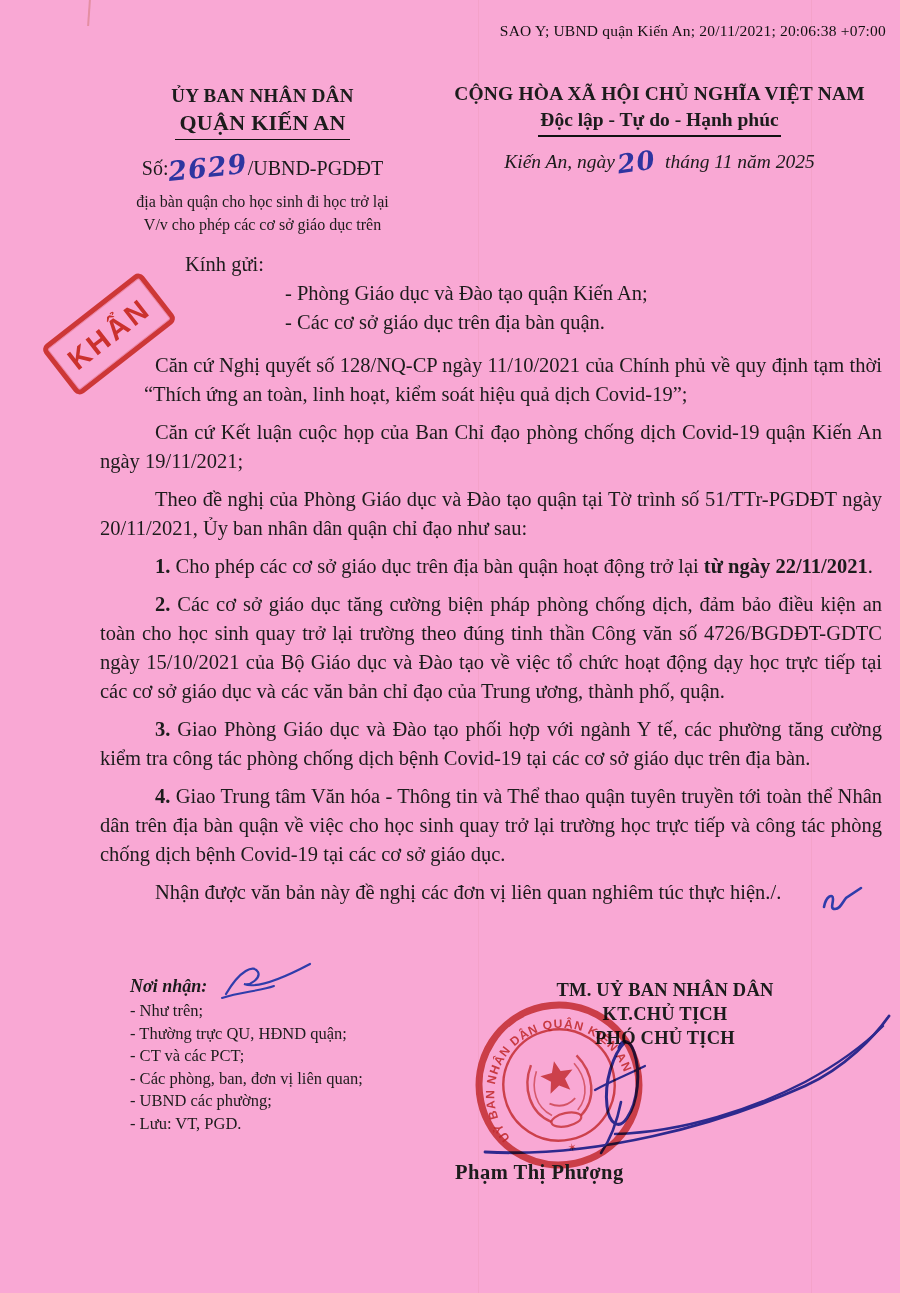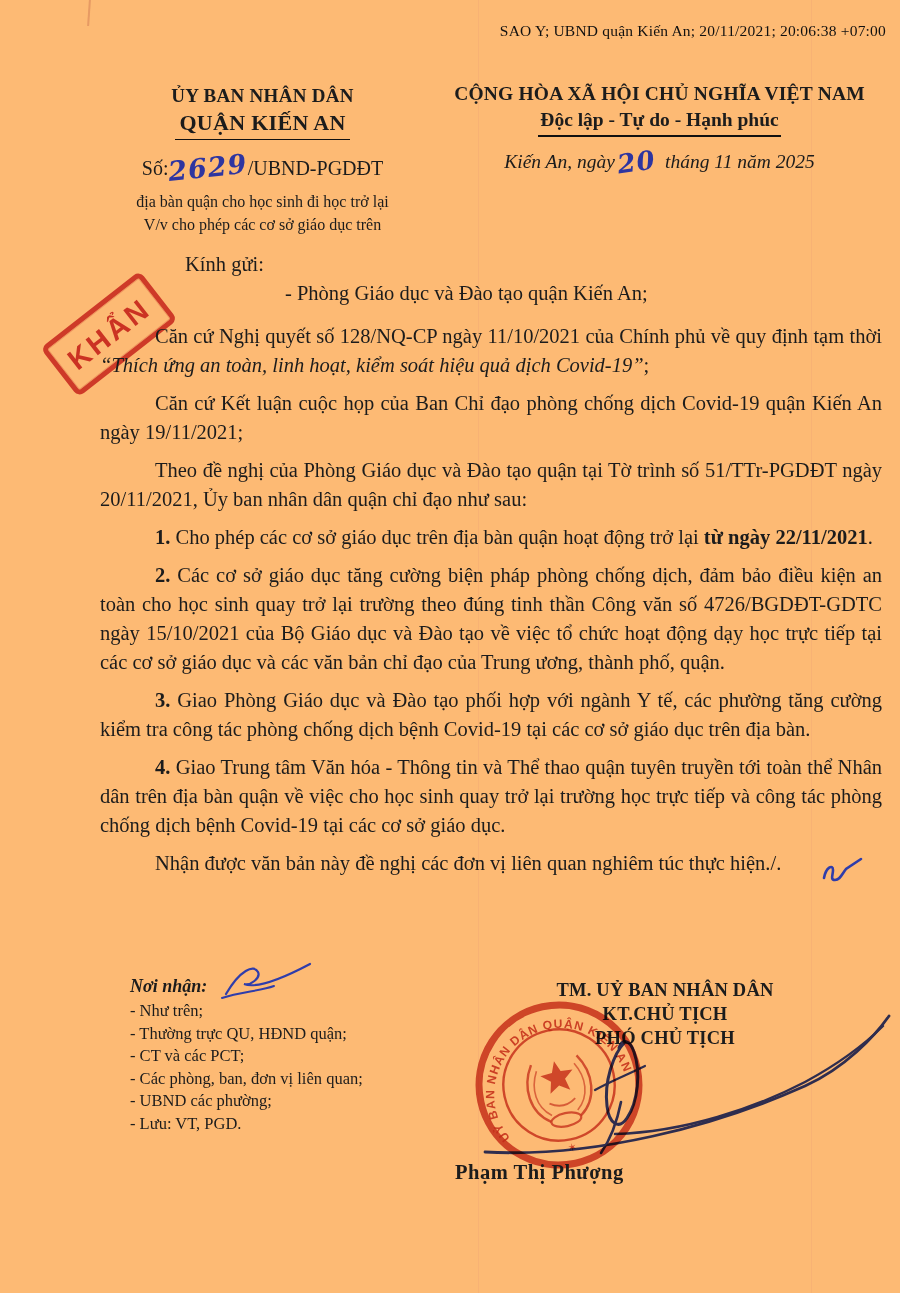--- a/index.html
+++ b/index.html
@@ -1,17 +1,17 @@
 <!DOCTYPE html>
 <html><head>
 <meta charset="utf-8">
 <style>
   html,body{margin:0;padding:0;background:#e8e8e8;}
   .page{
-    position:relative;width:900px;height:1293px;background:#fdba74;
+    position:relative;width:900px;height:1293px;background:#f9a8d4;
     font-family:"Liberation Serif", serif;color:#1c1c1c;overflow:hidden;
     margin:0 auto;
   }
   .crease{position:absolute;top:0;height:1293px;width:1px;background:rgba(215,120,120,.12);}
   .edge-tick{position:absolute;left:88px;top:0;width:2px;height:26px;background:rgba(190,95,70,.35);transform:rotate(4deg);}
 
   .certify{position:absolute;top:22px;right:14px;font-size:15.5px;letter-spacing:.2px;color:#111;}
 
   .hdr-left{position:absolute;top:85px;left:95px;width:335px;text-align:center;}
   .hdr-left .org-parent{font-size:19px;font-weight:bold;letter-spacing:.3px;}
@@ -38,21 +38,21 @@
     font-family:"Liberation Sans",sans-serif;box-shadow:0 0 0 1px rgba(197,35,27,.25) inset;
   }
 
   .doc-body{position:absolute;top:250px;left:100px;width:782px;font-size:20.5px;line-height:29px;}
   .kinhgui{margin-left:85px;}
   .rcpt{margin-left:185px;}
   .par{text-align:justify;text-indent:55px;margin:9px 0 0 0;}
   .par.first{margin-top:14px;}
   .num{font-weight:bold;}
   .b{font-weight:bold;}
-  .i{font-style:italic;}
+  .i{margin-left:44px;}
   .closing-wrap{position:relative;}
   .closing-mark{position:absolute;right:18px;bottom:-8px;}
 
   .foot-left{position:absolute;top:976px;left:130px;width:330px;}
   .noinhan{font-size:18px;font-weight:bold;font-style:italic;position:relative;}
   .noinhan-scribble{position:absolute;left:88px;top:-18px;}
   .foot-list{font-size:16.5px;line-height:22.5px;margin-top:3px;}
 
   .foot-right{position:absolute;top:978px;left:455px;width:420px;text-align:center;}
   .foot-right .sig-line{font-size:18.5px;font-weight:bold;line-height:24px;letter-spacing:.2px;}
@@ -90,20 +90,21 @@
     <div class="date-line"><span>Kiến An, ngày</span><span class="handwrit">20</span><span>tháng 11 năm 2025</span></div>
   </div>
 
   <div class="urgent">
     <span>KHẨN</span>
   </div>
 
   <div class="doc-body">
     <div class="kinhgui">Kính gửi:</div>
     <div class="rcpt">- Phòng Giáo dục và Đào tạo quận Kiến An;</div>
+    <div class="rcpt">- Các cơ sở giáo dục trên địa bàn quận.</div>
 
     <p class="par first"><span>Căn cứ Nghị quyết số 128/NQ-CP ngày 11/10/2021 của Chính phủ về quy định tạm thời </span><span class="i">“Thích ứng an toàn, linh hoạt, kiểm soát hiệu quả dịch Covid-19”</span><span>;</span></p>
 
     <p class="par">Căn cứ Kết luận cuộc họp của Ban Chỉ đạo phòng chống dịch Covid-19 quận Kiến An ngày 19/11/2021;</p>
 
     <p class="par">Theo đề nghị của Phòng Giáo dục và Đào tạo quận tại Tờ trình số 51/TTr-PGDĐT ngày 20/11/2021, Ủy ban nhân dân quận chỉ đạo như sau:</p>
 
     <p class="par"><span class="num">1.</span><span> Cho phép các cơ sở giáo dục trên địa bàn quận hoạt động trở lại </span><span class="b">từ ngày 22/11/2021</span><span>.</span></p>
 
     <p class="par"><span class="num">2.</span><span> Các cơ sở giáo dục tăng cường biện pháp phòng chống dịch, đảm bảo điều kiện an toàn cho học sinh quay trở lại trường theo đúng tinh thần Công văn số 4726/BGDĐT-GDTC ngày 15/10/2021 của Bộ Giáo dục và Đào tạo về việc tổ chức hoạt động dạy học trực tiếp tại các cơ sở giáo dục và các văn bản chỉ đạo của Trung ương, thành phố, quận.</span></p>

